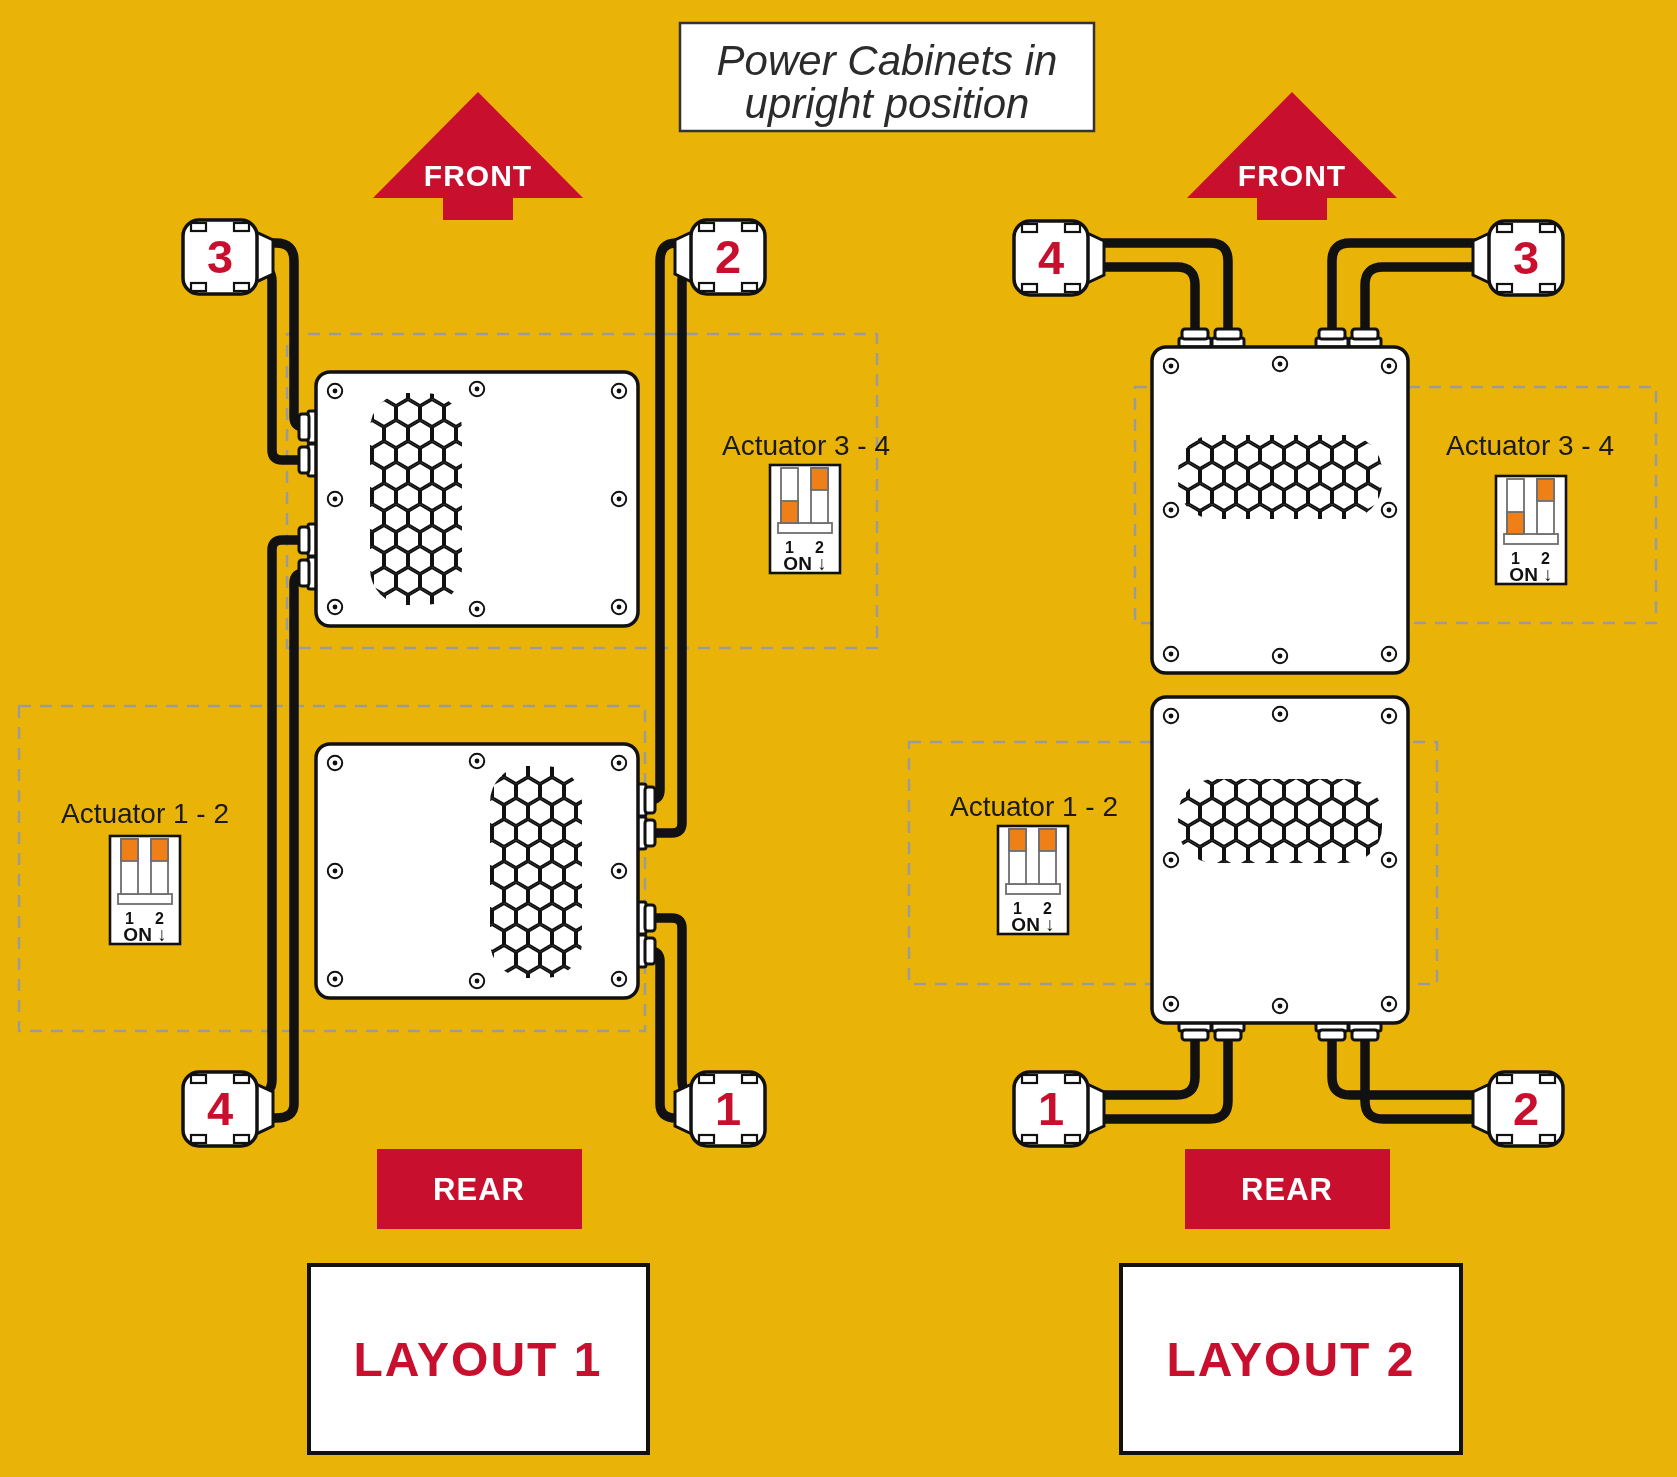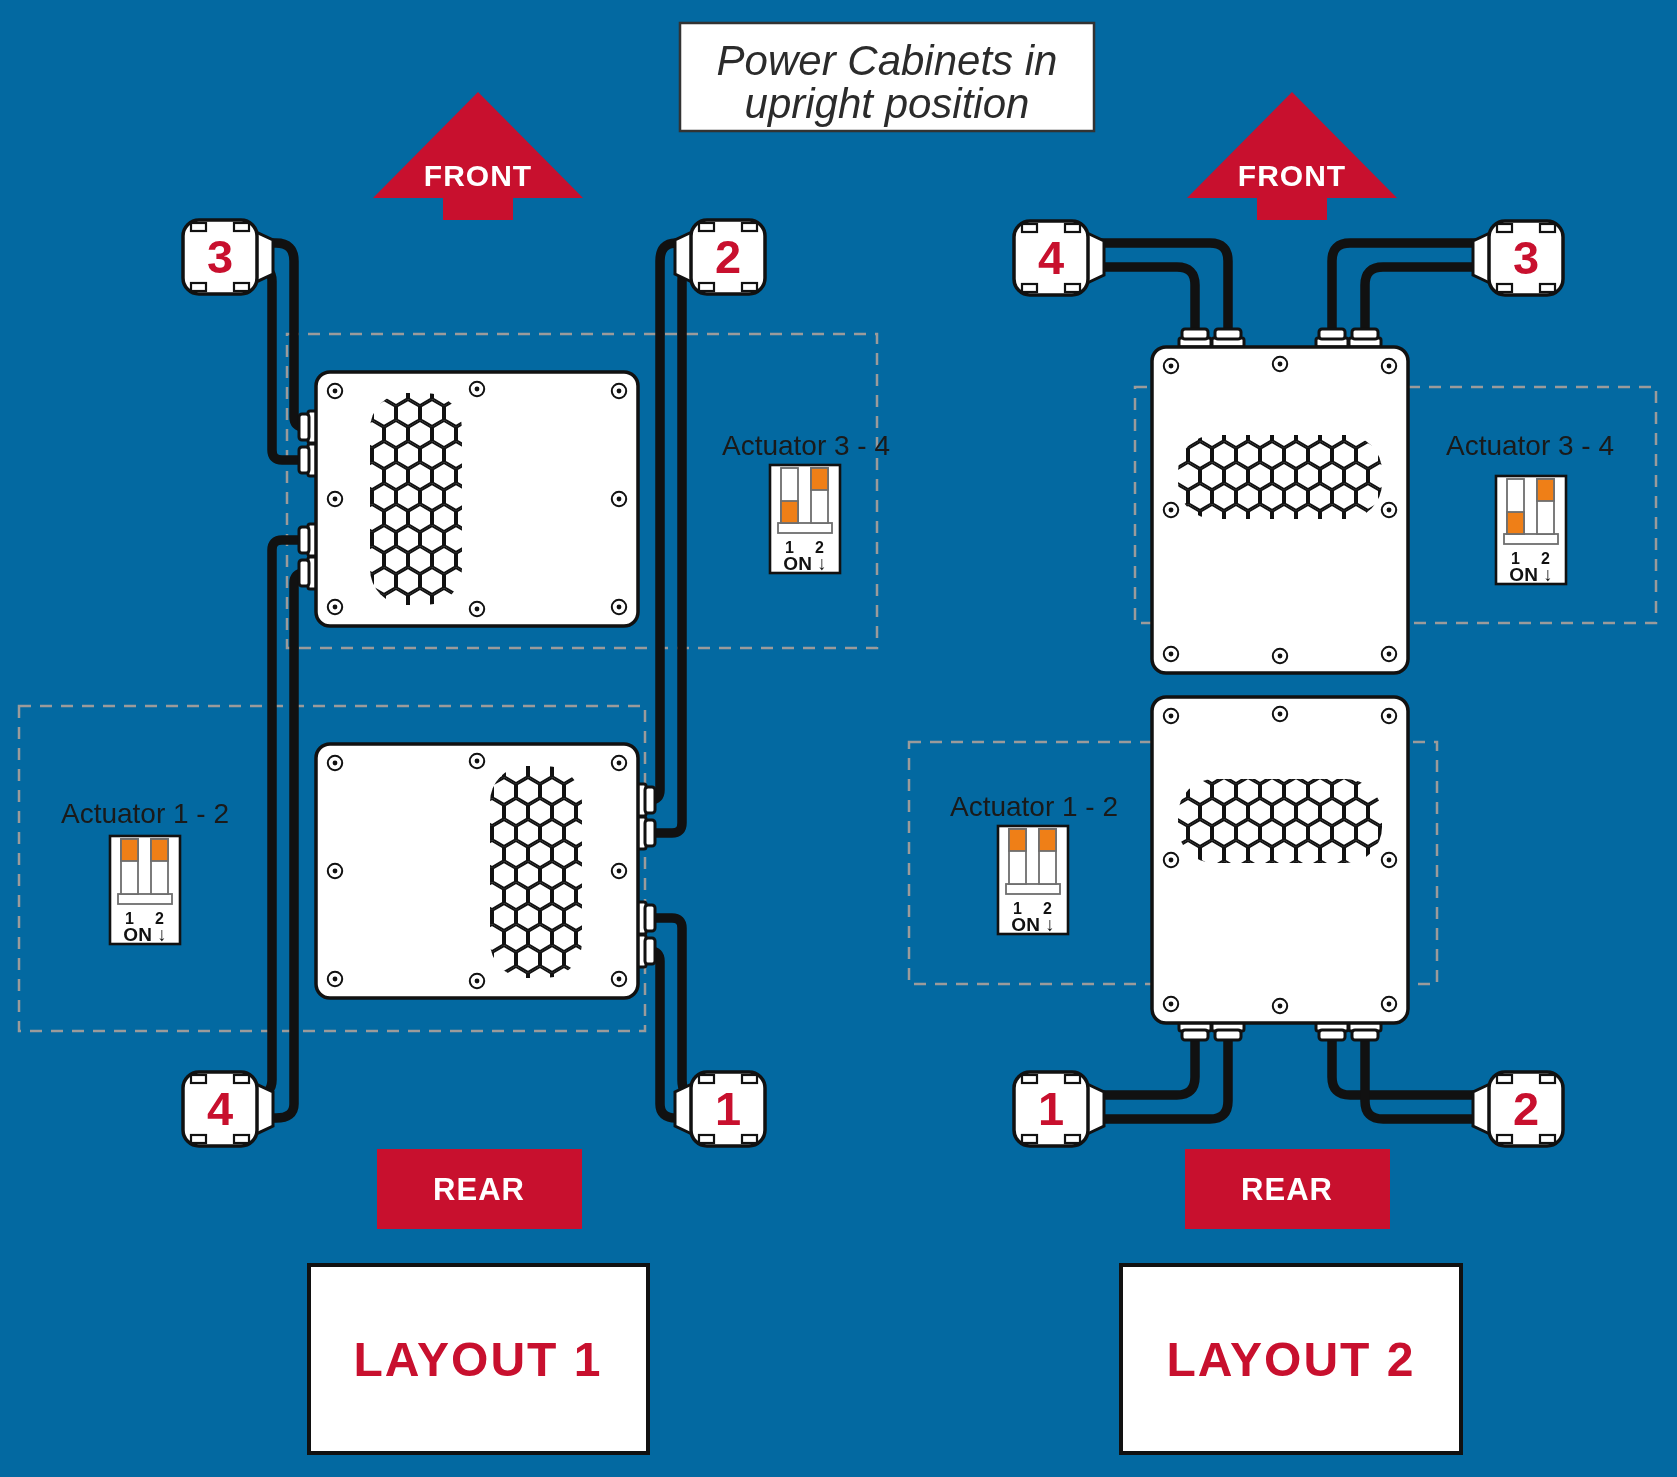--- a/index.html
+++ b/index.html
@@ -1,16 +1,16 @@
 <!DOCTYPE html>
 <html><head>
 <meta charset="utf-8">
 <style>
   html,body{margin:0;padding:0;background:#fff;}
-  .stage{width:1677px;height:1477px;position:relative;background:#0369a1;}
+  .stage{width:1677px;height:1477px;position:relative;background:#eab308;}
   svg{display:block;}
   
   .cab{fill:#fff;stroke:#111;stroke-width:3.5;}
   .port{fill:#fff;stroke:#111;stroke-width:3;}
   .cable{fill:none;stroke:#111;stroke-width:9.5;}
   .dash{fill:none;stroke:#9b9b9b;stroke-width:2.5;stroke-dasharray:12 9;}
   .conn{fill:#fff;stroke:#111;stroke-width:3.5;}
   .flange{fill:#fff;stroke:#111;stroke-width:3;}
   .brk{fill:#fff;stroke:#111;stroke-width:2.2;}
   .dipbox{fill:#fff;stroke:#111;stroke-width:2.6;}

